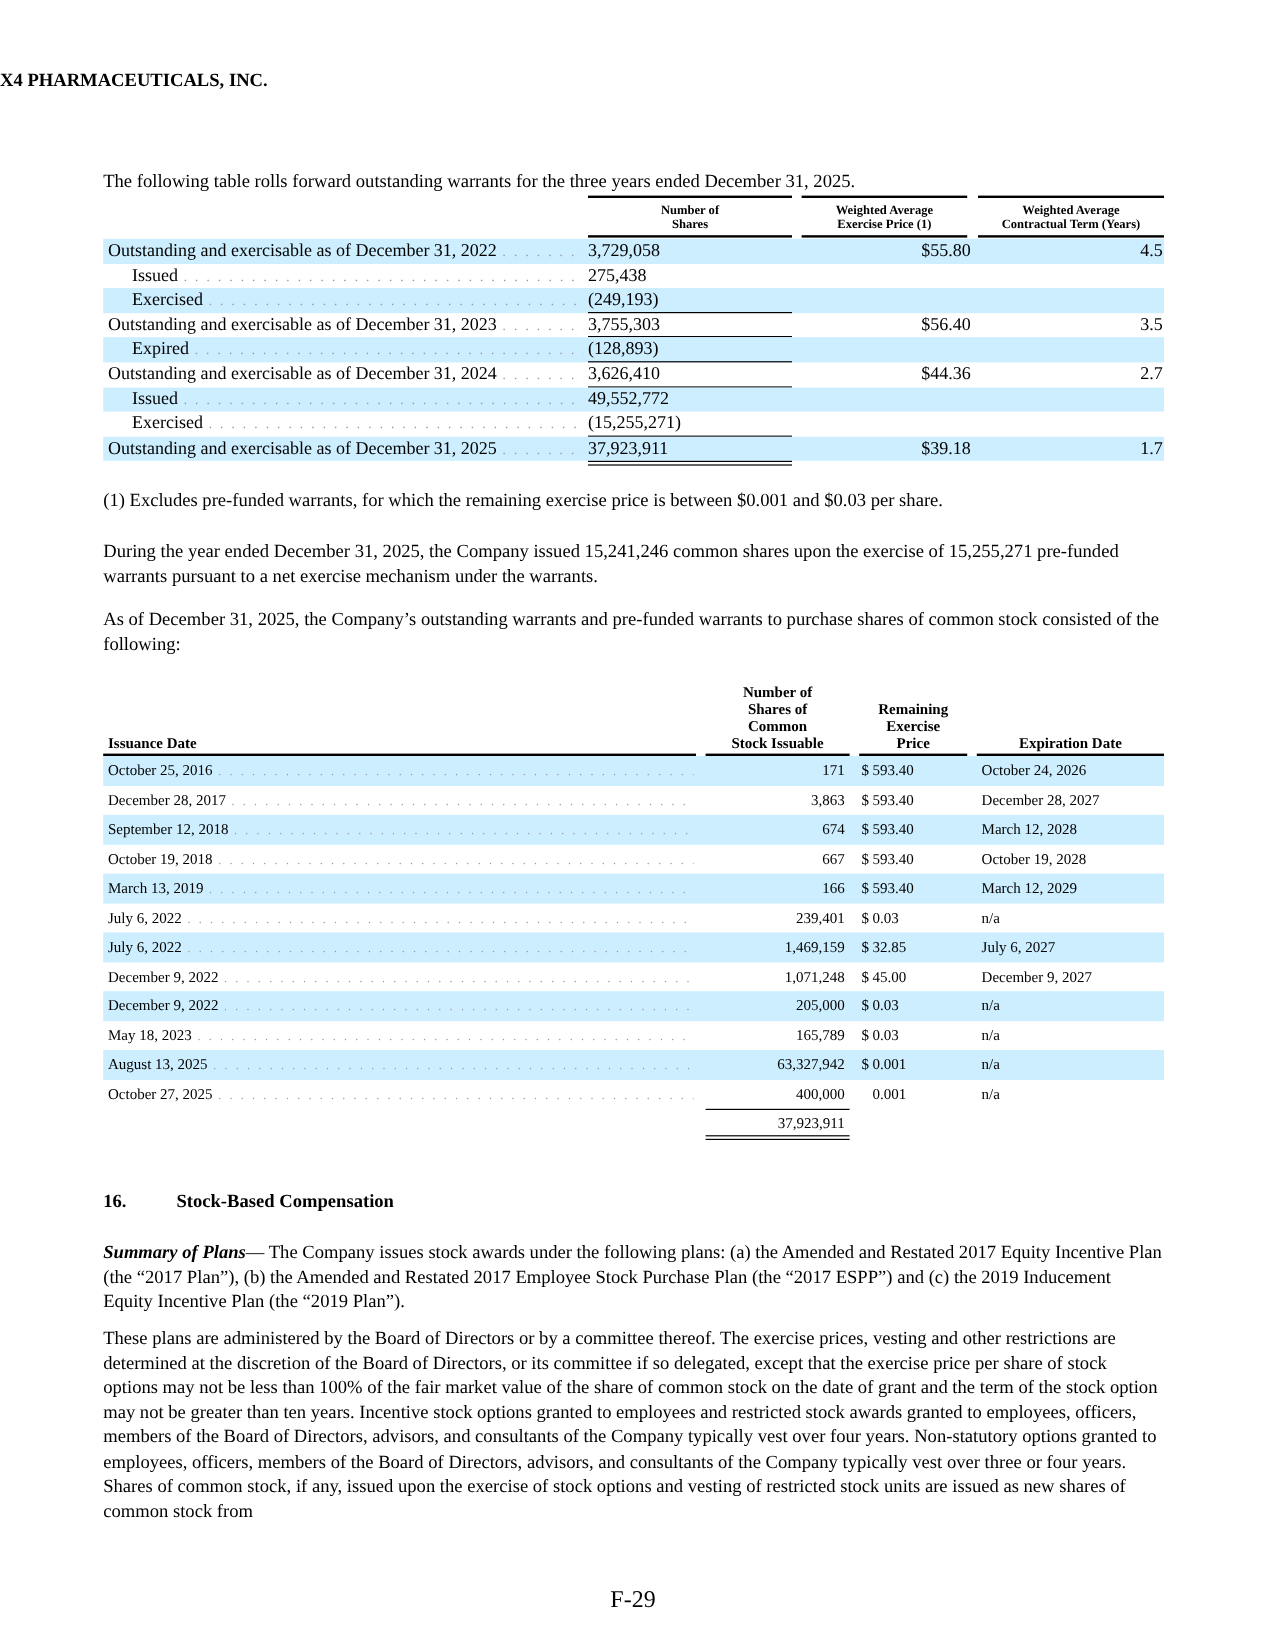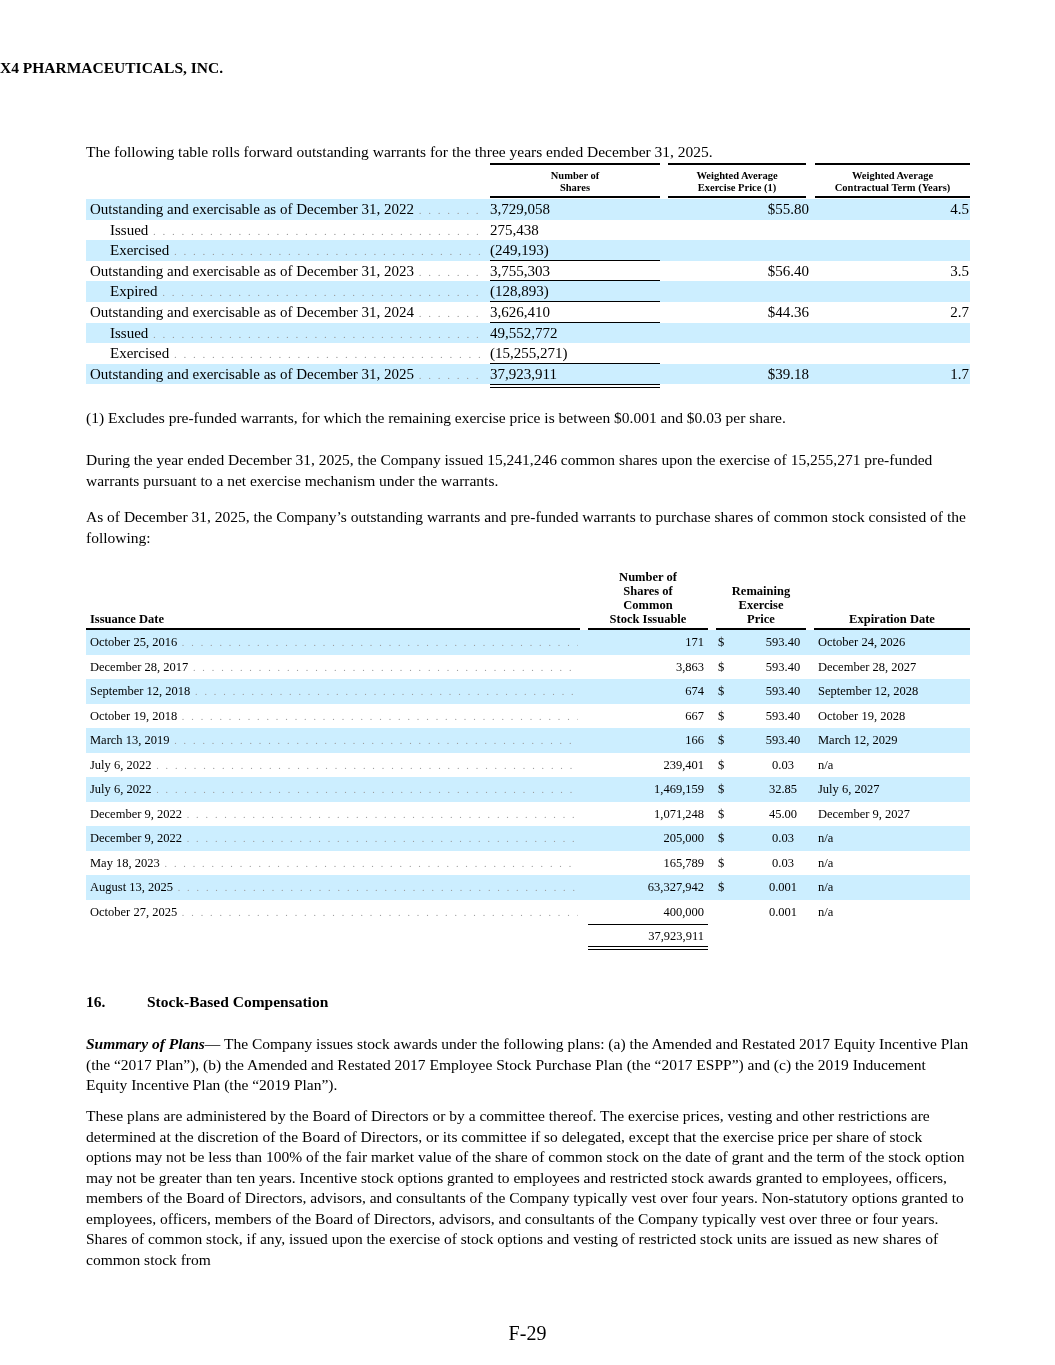--- a/index.html
+++ b/index.html
@@ -27,21 +27,21 @@
   .t2 { position: absolute; left: 86px; top: 570px; width: 884px; }
   .t2 .hdr { position: relative; height: 60px; }
   .t2 .hcol { position: absolute; bottom: 0; border-bottom: 2px solid #000; font-size: 12.5px; font-weight: bold;
               line-height: 14px; padding-bottom: 2px; }
   .t2 .row { position: relative; height: 24.5px; font-size: 12.5px; line-height: 24.5px; }
   .t2 .row.shade { background: #cceeff; }
   .t2 .lbl { position: absolute; left: 4px; width: 488px; white-space: nowrap; overflow: hidden; }
   .t2 .dots { color: #9a9a9a; letter-spacing: 2.2px; font-size: 10px; }
   .t2 .c1 { position: absolute; left: 502px; width: 116px; text-align: right; }
   .t2 .cur { position: absolute; left: 632px; width: 12px; }
-  .t2 .c2 { position: absolute; left: 664px; width: 66px; text-align: center; }
+  .t2 .c2 { position: absolute; left: 641px; width: 66px; text-align: left; }
   .t2 .c3 { position: absolute; left: 732px; width: 150px; }
   .t2 .totline { position: absolute; left: 502px; width: 120px; border-top: 1.5px solid #000; }
   .t2 .totdbl { position: absolute; left: 502px; width: 120px; border-top: 1.5px solid #000; border-bottom: 1.5px solid #000; height: 2px; }
   .sec { position: absolute; left: 86px; top: 993px; font-weight: bold; font-size: 15.5px; }
   .sec .num { display: inline-block; width: 61px; }
   .footer { position: absolute; top: 1322px; left: 0; width: 1055px; text-align: center; font-size: 20px; }
 </style>
 </head>
 <body>
 
@@ -167,21 +167,21 @@
         <div class="c1">3,863</div>
         <div class="cur">$</div>
         <div class="c2">593.40</div>
         <div class="c3">December 28, 2027</div>
       </div>
       <div class="row shade">
         <div class="lbl"><span>September 12, 2018</span><span class="dots">  . . . . . . . . . . . . . . . . . . . . . . . . . . . . . . . . . . . . . . . . . . . . . . . . . . . . . . . . . . . . . . . . . . . . . . . . . . . . . . . . . . . . . . . . . . . . . . . . . . . . . . . . . . . . . . . . . . . . . . . .</span></div>
         <div class="c1">674</div>
         <div class="cur">$</div>
         <div class="c2">593.40</div>
-        <div class="c3">September 12, 2028</div>
+        <div class="c3">March 12, 2028</div>
       </div>
       <div class="row">
         <div class="lbl"><span>October 19, 2018</span><span class="dots">  . . . . . . . . . . . . . . . . . . . . . . . . . . . . . . . . . . . . . . . . . . . . . . . . . . . . . . . . . . . . . . . . . . . . . . . . . . . . . . . . . . . . . . . . . . . . . . . . . . . . . . . . . . . . . . . . . . . . . . . .</span></div>
         <div class="c1">667</div>
         <div class="cur">$</div>
         <div class="c2">593.40</div>
         <div class="c3">October 19, 2028</div>
       </div>
       <div class="row shade">
         <div class="lbl"><span>March 13, 2019</span><span class="dots">  . . . . . . . . . . . . . . . . . . . . . . . . . . . . . . . . . . . . . . . . . . . . . . . . . . . . . . . . . . . . . . . . . . . . . . . . . . . . . . . . . . . . . . . . . . . . . . . . . . . . . . . . . . . . . . . . . . . . . . . .</span></div>

